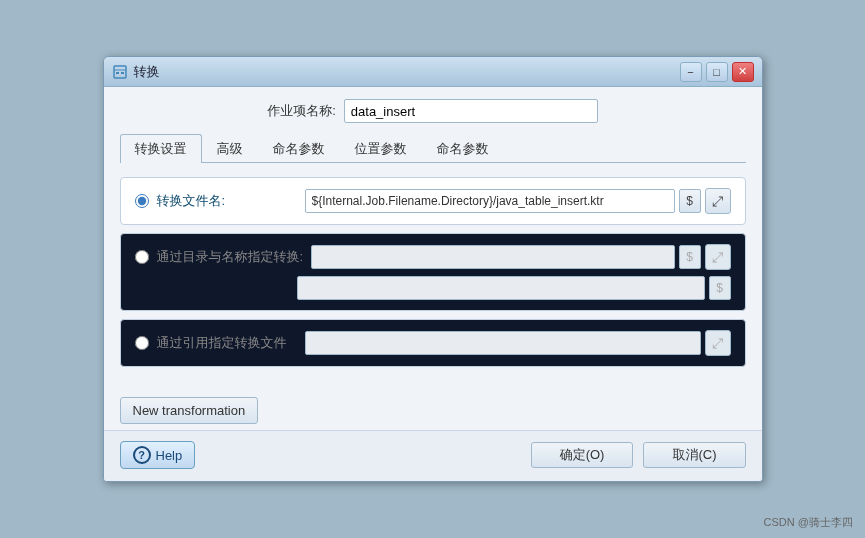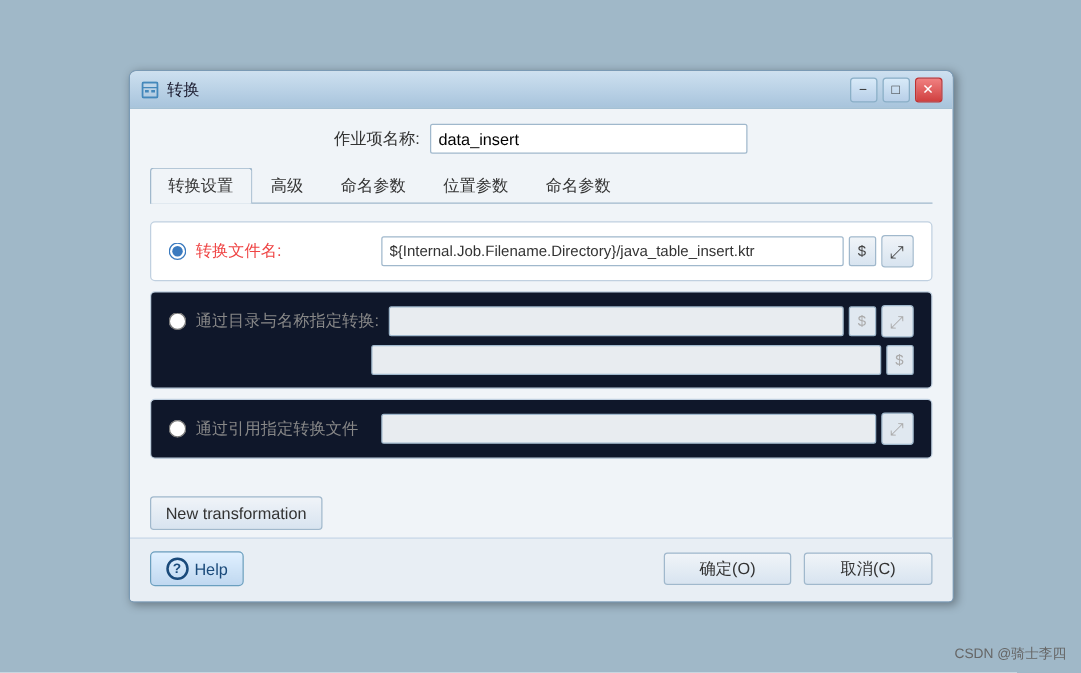--- a/index.html
+++ b/index.html
@@ -128,21 +128,21 @@
     .option-row:last-child { margin-bottom: 0; }
     .radio-input {
       width: 14px;
       height: 14px;
       cursor: pointer;
       flex-shrink: 0;
       accent-color: #3a7abf;
     }
     .option-label {
       font-size: 13px;
-      color: #ef4444;
+      color: #0c4a6e;
       white-space: nowrap;
       min-width: 140px;
     }
     .option-label.disabled { color: #888; }
     .file-input-wrap {
       flex: 1;
       display: flex;
       align-items: center;
       gap: 4px;
     }

